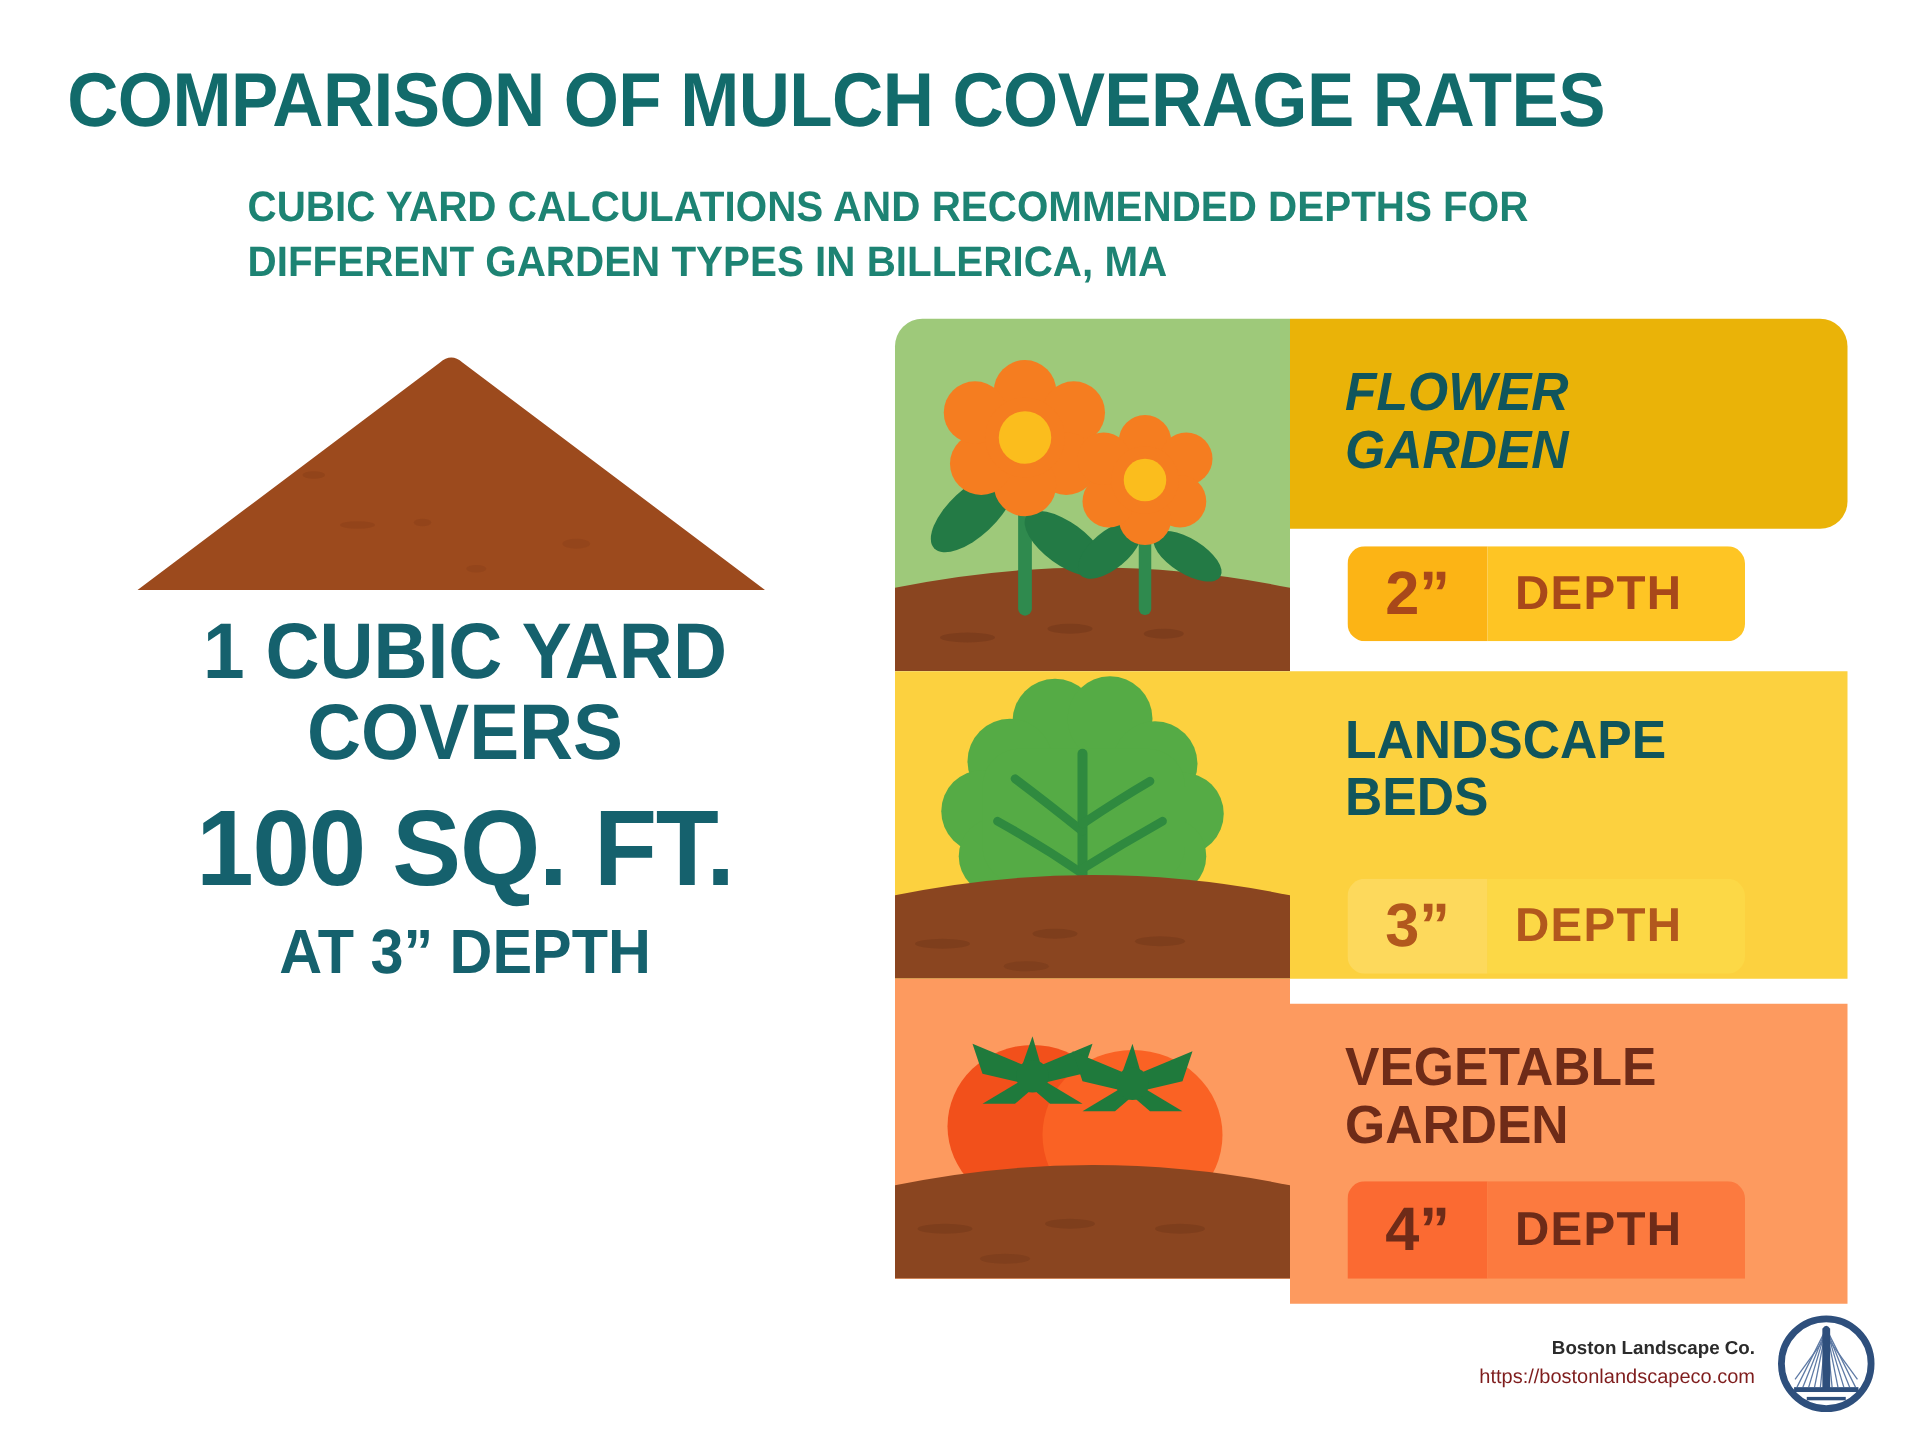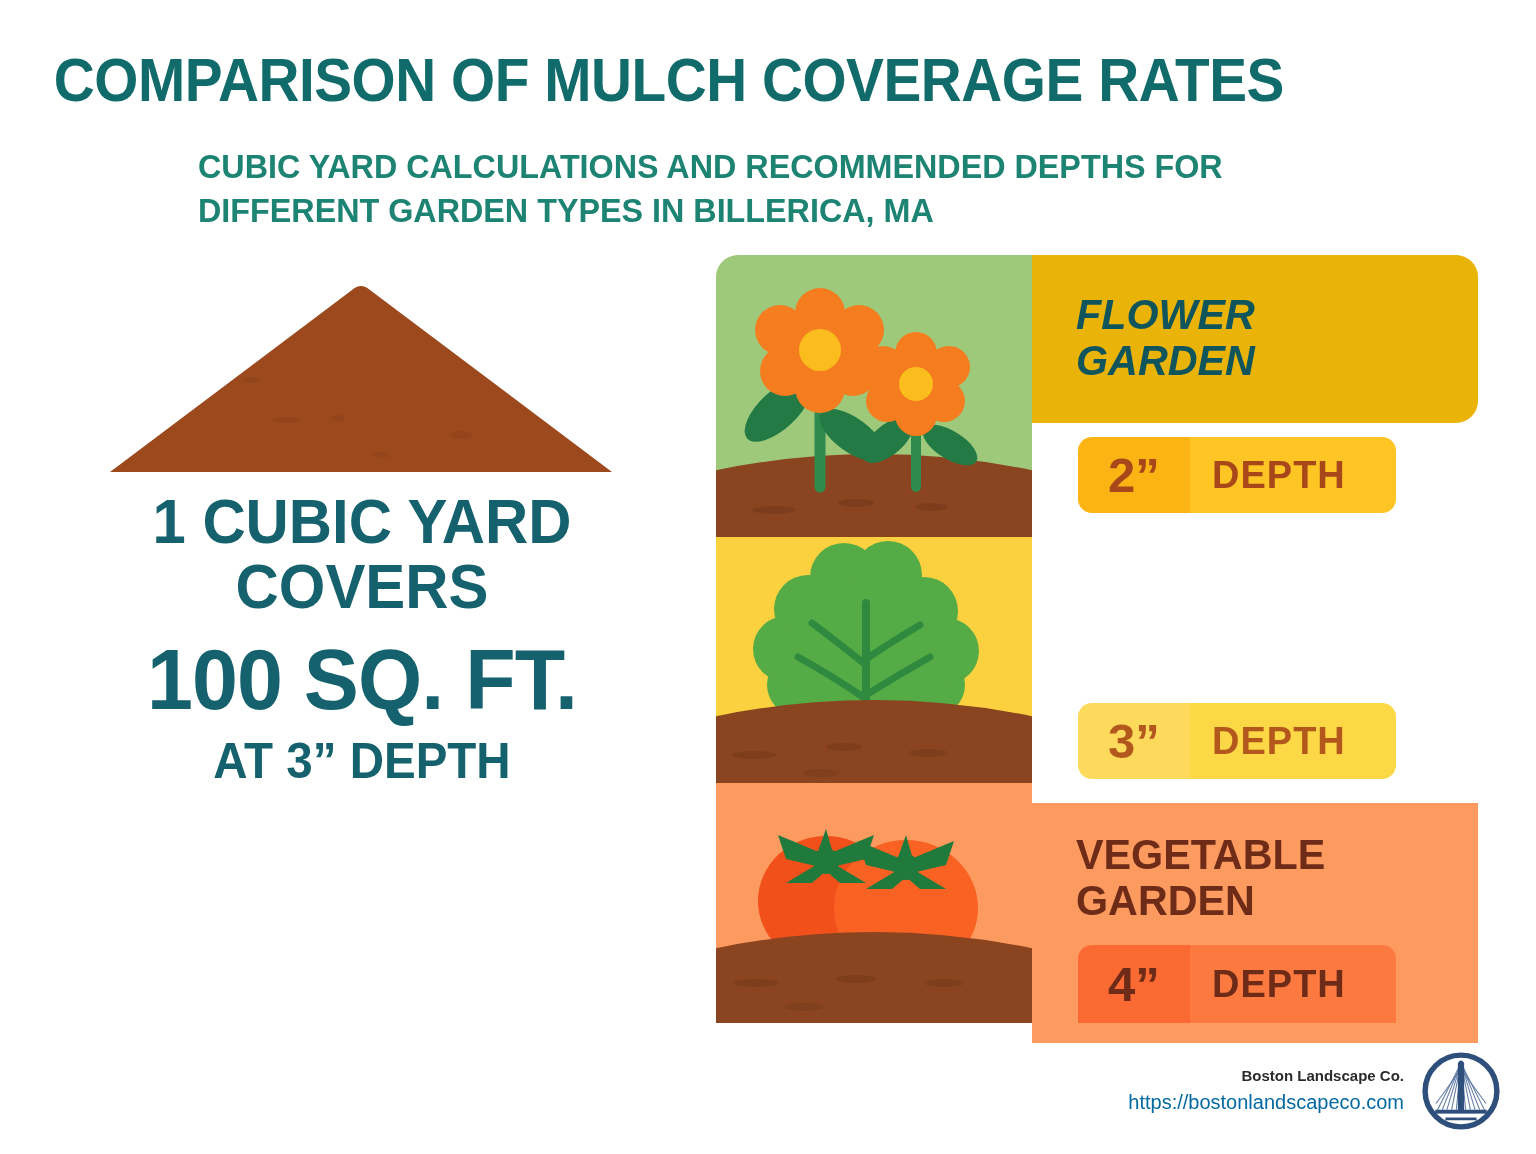--- a/index.html
+++ b/index.html
@@ -27,21 +27,21 @@
     color:#1d8373; line-height:1.30;
     text-transform:uppercase;
     transform:scaleX(0.95); transform-origin:center top;
   }
 
   
   #left-panel { position:absolute; left:0px; top:255px; width:716px; height:640px; }
 
   #mulch-pile { position:absolute; left:106px; top:25px; width:510px; height:195px; }
 
-  #left-text { position:absolute; left:4px; top:232px; width:716px; text-align:center; color:#15616d; }
+  #left-text { position:absolute; left:14px; top:232px; width:716px; text-align:center; color:#15616d; }
   .lt-line1 {
     font-size:63px; font-weight:bold; line-height:1.10;
     transform:scaleX(0.95); transform-origin:center top; text-transform:uppercase;
   }
   .lt-line2 {
     font-size:63px; font-weight:bold; line-height:1.10; margin-top:-4px;
     transform:scaleX(0.95); transform-origin:center top; text-transform:uppercase;
   }
   .lt-big {
     font-size:86px; font-weight:bold; line-height:1.05; margin-top:12px;
@@ -111,21 +111,21 @@
   #pill-land .dep { background:#fcd846; color:#b2581d; }
 
   #pill-veg { left:362px; top:162px; height:78px; border-bottom-left-radius:0; border-bottom-right-radius:0; }
   #pill-veg .num { background:#fb6a32; color:#6e2b18; }
   #pill-veg .dep { background:#fc7a3f; color:#6e2b18; }
 
   
   #footer { position:absolute; right:36px; bottom:24px; display:flex; align-items:center; gap:18px; }
   #footer-text { text-align:right; }
   #company { font-size:15px; font-weight:bold; color:#2b2b2b; line-height:1.5; }
-  #website { font-size:20px; color:#0369a1; line-height:1.5; }
+  #website { font-size:16px; color:#7f1d1d; line-height:1.5; }
   #logo { width:78px; height:78px; flex:0 0 78px; }
 </style>
 </head>
 <body>
 
 <div id="header">
   <div id="title">COMPARISON OF MULCH COVERAGE RATES</div>
   <div id="subtitle">CUBIC YARD CALCULATIONS AND RECOMMENDED DEPTHS FOR DIFFERENT GARDEN TYPES IN BILLERICA, MA</div>
 </div>
 
@@ -219,20 +219,24 @@
         <path d="M150 122 Q180 102 204 88" stroke="#2f8a3f" stroke-width="7" fill="none" stroke-linecap="round"></path>
         <path d="M150 162 Q118 140 82 120" stroke="#2f8a3f" stroke-width="7" fill="none" stroke-linecap="round"></path>
         <path d="M150 158 Q182 138 214 120" stroke="#2f8a3f" stroke-width="7" fill="none" stroke-linecap="round"></path>
 
         <path d="M-30 246 L-30 186 Q158 140 346 186 L346 246 Z" fill="#8a4520"></path>
         <ellipse cx="38" cy="218" rx="22" ry="4" fill="#75391a" opacity="0.55"></ellipse>
         <ellipse cx="128" cy="210" rx="18" ry="4" fill="#75391a" opacity="0.55"></ellipse>
         <ellipse cx="212" cy="216" rx="20" ry="4" fill="#75391a" opacity="0.55"></ellipse>
         <ellipse cx="105" cy="236" rx="18" ry="4" fill="#75391a" opacity="0.5"></ellipse>
       </svg>
+    </div>
+    <div class="row-body">
+      <div class="lbl" id="lbl-land">LANDSCAPE
+BEDS</div>
     </div>
     <div class="pill" id="pill-land">
       <div class="num">3”</div>
       <div class="dep">DEPTH</div>
     </div>
   </div>
 
   <div class="row" id="row-veg">
     <div class="row-img">
       <svg width="316" height="240" viewBox="0 0 316 240">

